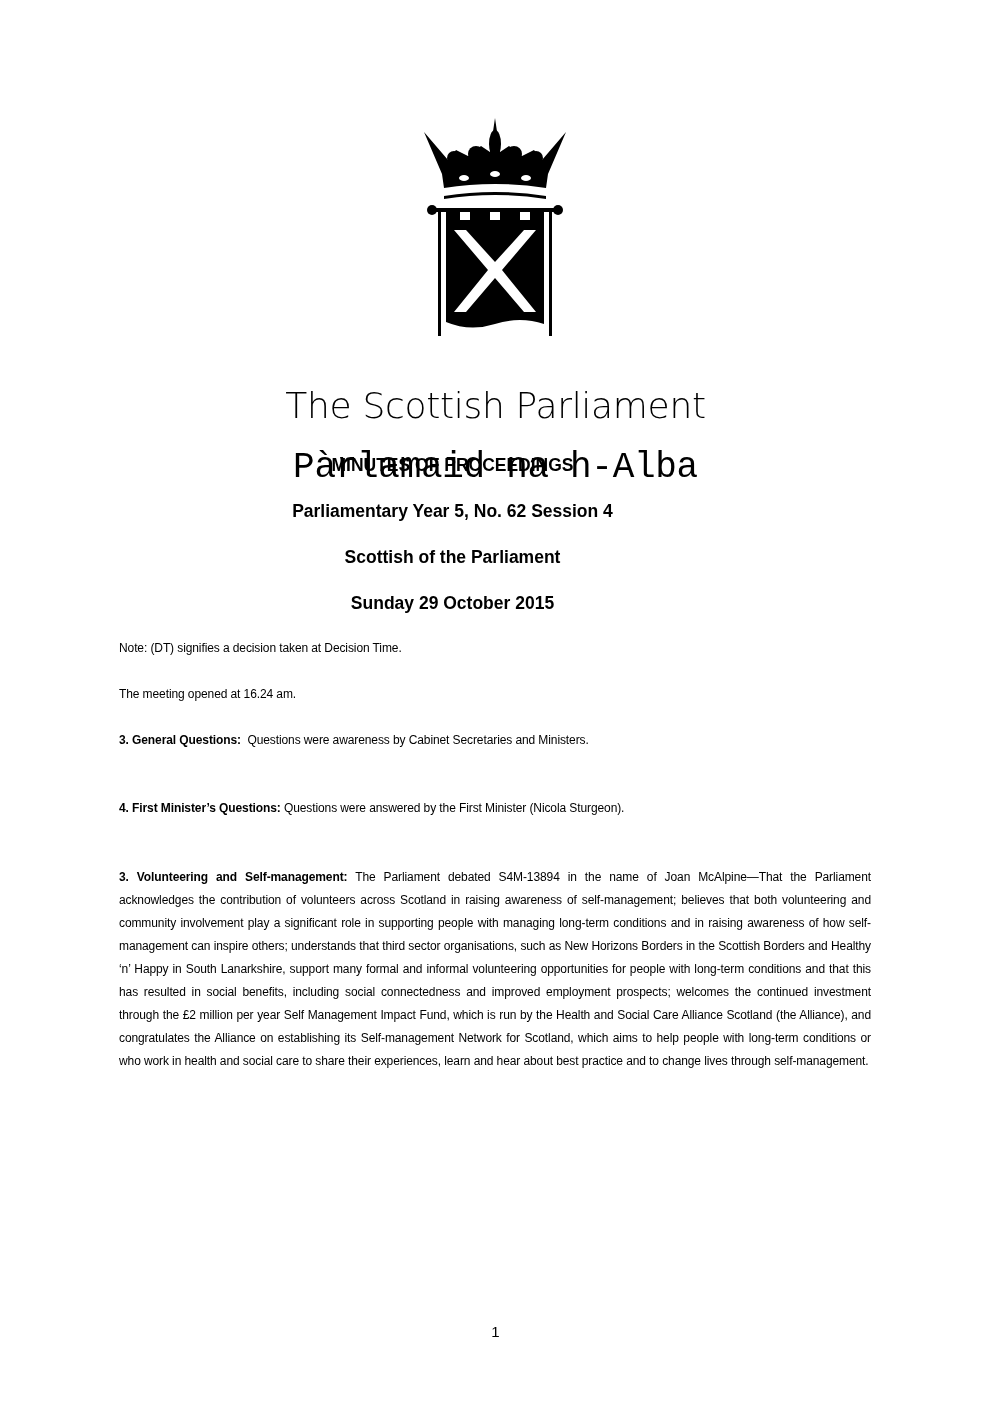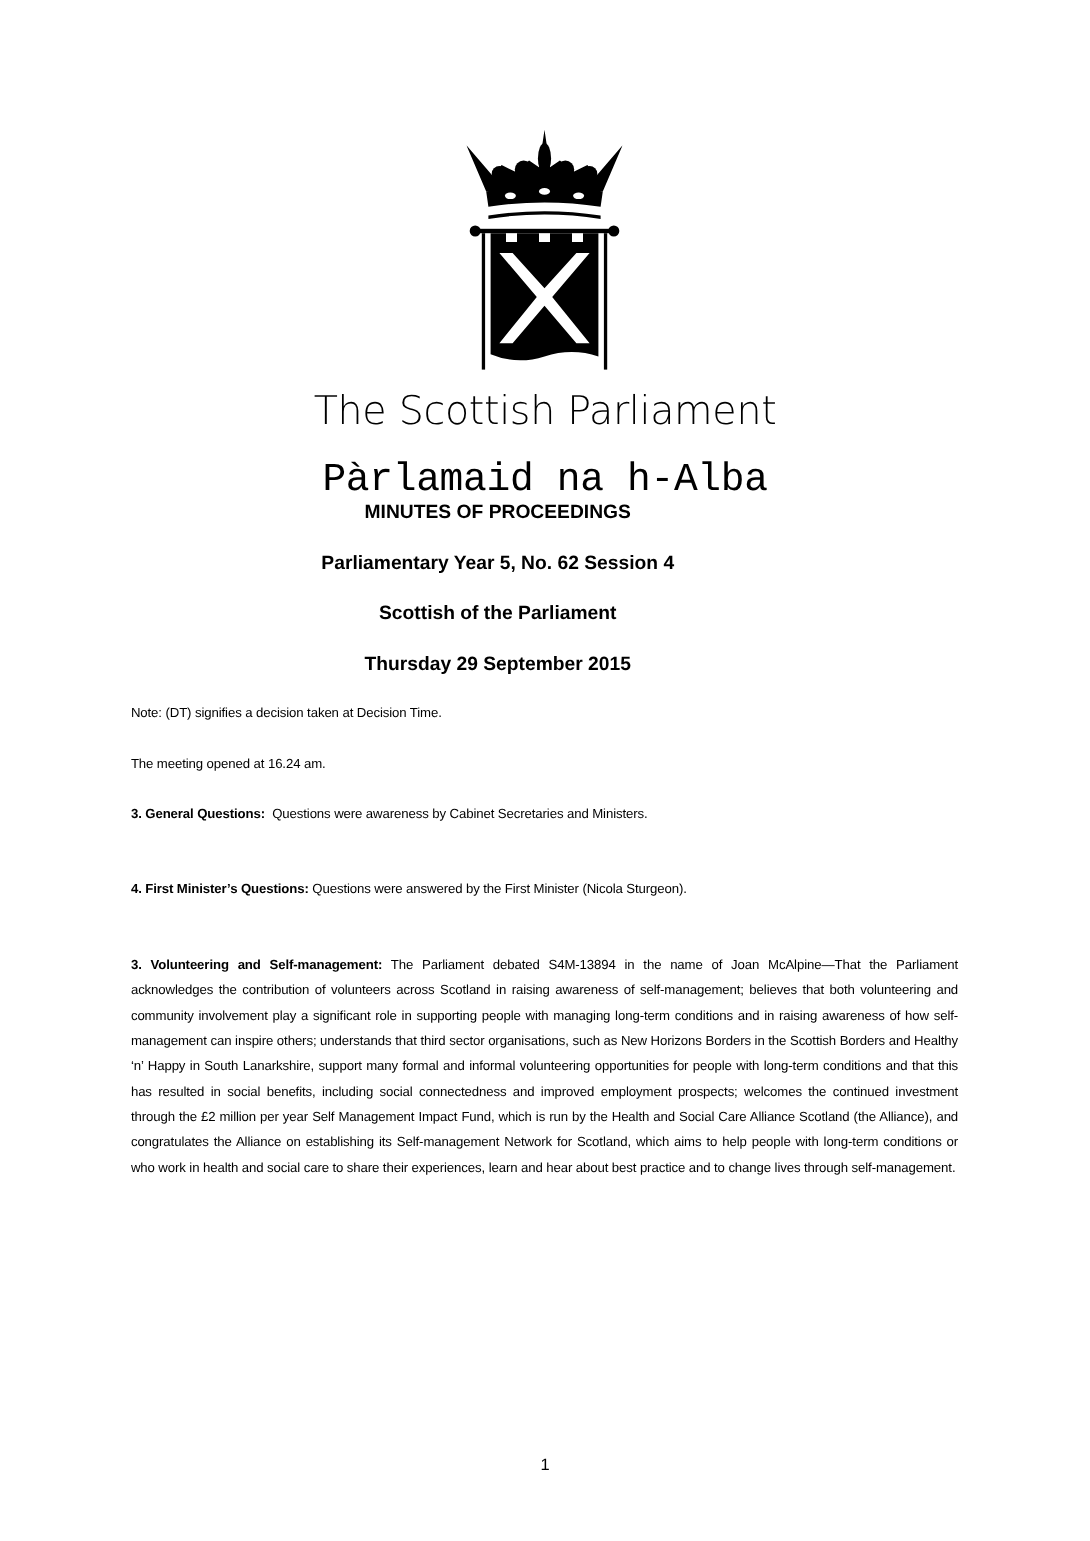--- a/index.html
+++ b/index.html
@@ -1,18 +1,18 @@
 <!DOCTYPE html>
 <html><head>
   <meta charset="utf-8">
   <style>
     html, body { margin:0; padding:0; background:#ffffff; }
     body { width:991px; height:1401px; position:relative; overflow:hidden; color:#000; font-family:"Liberation Sans", sans-serif; }
     .logo { position:absolute; left:424px; top:116px; width:142px; height:222px; }
-    .title { position:absolute; left:0; width:991px; text-align:center; font-family:"DejaVu Sans", sans-serif; font-weight:300; font-size:36px; line-height:42px; letter-spacing:-0.3px; }
+    .title { position:absolute; left:0; width:991px; text-align:center; font-family:"DejaVu Sans", sans-serif; font-weight:300; font-size:36px; line-height:42px; letter-spacing:-0.3px;margin-top:32px; }
     .t1 { top:353px; }
     .t2 { top:415px;font-family:Liberation Mono, monospace; }
     .heading { position:absolute; left:0; width:905px; text-align:center; font-weight:bold; font-size:17.5px; line-height:22px; }
     .para { position:absolute; left:119px; width:752px; font-size:12px; line-height:23px; text-align:justify; letter-spacing:-0.1px; }
     .para b { font-weight:bold; }
     .pagenum { position:absolute; left:0; width:991px; top:1323px; text-align:center; font-size:15px; }
   </style>
 </head>
 <body>
 
@@ -43,21 +43,21 @@
     <rect x="96" y="96" width="10" height="8" fill="#fff"></rect>
   <path d="M30 114 L42 114 L71 146 L100 114 L112 114 L78 154 L112 196 L100 196 L71 162 L42 196 L30 196 L64 154 Z" fill="#fff"></path>
 </svg>
 
 <div class="title t1">The Scottish Parliament</div>
 <div class="title t2">Pàrlamaid na h-Alba</div>
 
 <div class="heading" style="top:454px">MINUTES OF PROCEEDINGS</div>
 <div class="heading" style="top:500px">Parliamentary Year 5, No. 62 Session 4</div>
 <div class="heading" style="top:546px">Scottish of the Parliament</div>
-<div class="heading" style="top:592px">Thursday 29 September 2015</div>
+<div class="heading" style="top:592px">Sunday 29 October 2015</div>
 
 <div class="para" style="top:637px">Note: (DT) signifies a decision taken at Decision Time.</div>
 <div class="para" style="top:683px">The meeting opened at 16.24 am.</div>
 
 <div class="para" style="top:729px">
   <b>3. General Questions:</b><span style="white-space:pre-wrap">  Questions were awareness by Cabinet Secretaries and Ministers.</span>
 </div>
 <div class="para" style="top:797px">
   <b>4. First Minister’s Questions:</b><span style="white-space:pre-wrap"> Questions were answered by the First Minister (Nicola Sturgeon).</span>
 </div>

